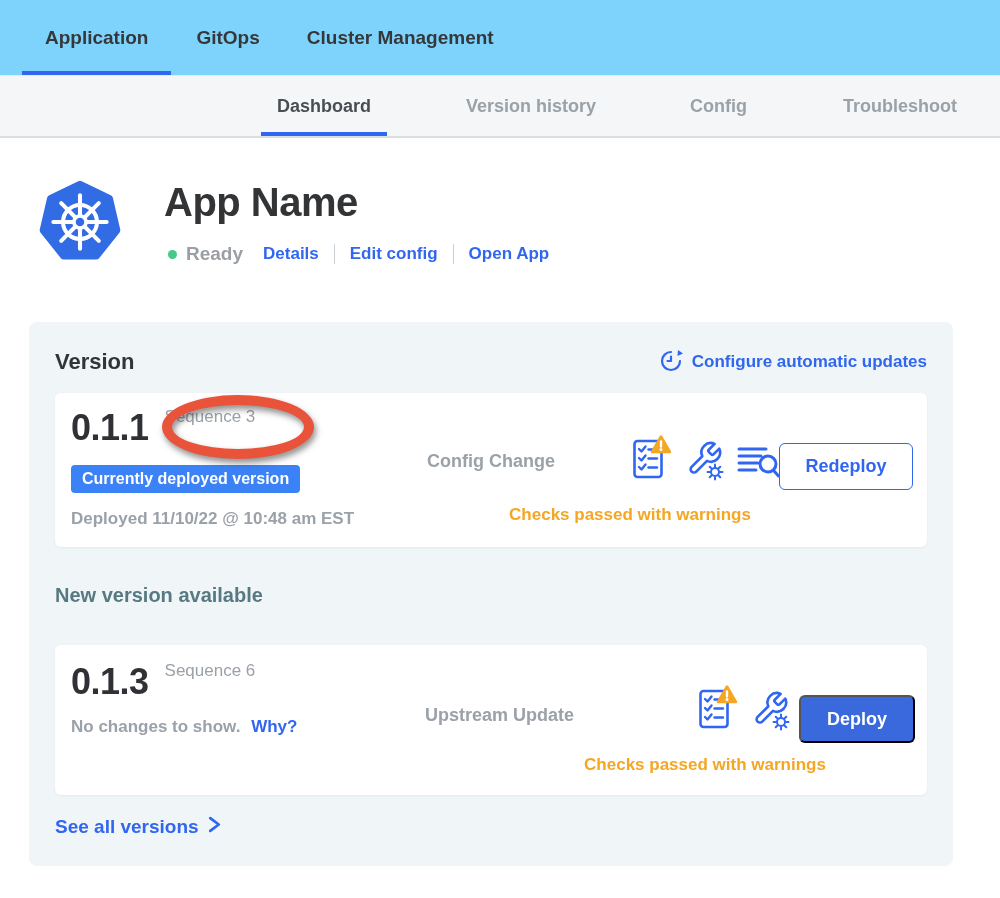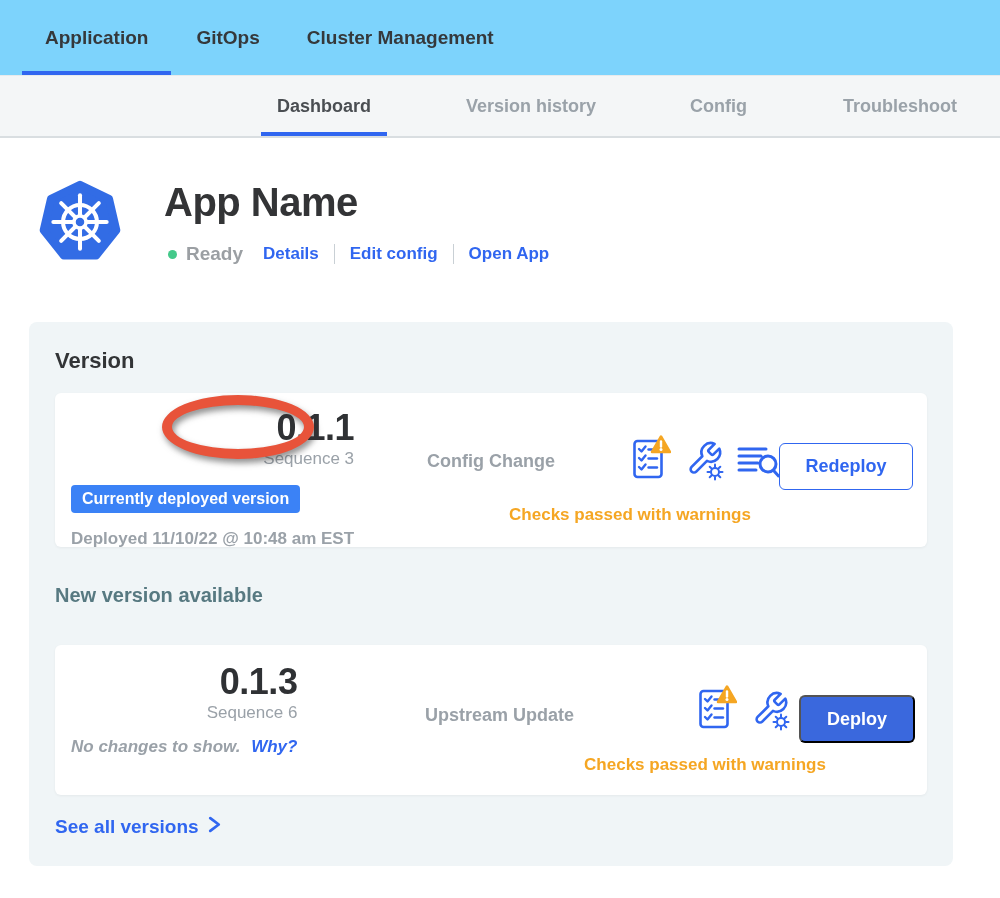--- a/index.html
+++ b/index.html
@@ -44,27 +44,27 @@
   .panel-actions { display:flex; align-items:center; gap:36px; }
   .panel-action { display:flex; align-items:center; gap:9px; cursor:pointer; }
   .panel-action .lbl { font-size:17px; font-weight:bold; color:#3066f0; }
 
   .vcard { position:absolute; left:26px; width:872px; background:#fff; border-radius:6px;
     box-shadow:0 1px 3px rgba(0,0,0,0.05); }
   .vcard1 { top:71px; height:154px; }
   .vcard2 { top:323px; height:150px; }
 
   .vc-left { position:absolute; left:16px; top:14px; }
-  .version-row { display:flex; align-items:flex-end;flex-direction:column; }
+  .version-row { display:flex; align-items:flex-start; }
   .version-number { font-size:36px; font-weight:bold; color:#2f3134; letter-spacing:-0.5px; }
   .version-seq { font-size:17px; color:#9aa1a8; margin-left:16px; }
   .badge { display:inline-block; margin-top:16px; background:#3b82f6; color:#fff;
     font-size:16px; font-weight:bold; padding:5px 11px; border-radius:4px; }
   .meta-text { margin-top:16px; font-size:17px; font-weight:600; color:#9aa1a8; }
-  .nochanges-row { margin-top:14px; font-size:17px; font-weight:600; color:#9aa1a8;font-style:italic; }
+  .nochanges-row { margin-top:14px; font-size:17px; font-weight:600; color:#9aa1a8; }
   .nochanges-row .hlink { font-size:17px; }
 
   .source-label { position:absolute; font-size:18px; font-weight:bold; color:#9aa1a8; }
   .icons-row { position:absolute; display:flex; align-items:flex-start; gap:13px; }
   .checks-text { position:absolute; font-size:17px; font-weight:bold; color:#f5a623; text-align:center; }
 
   .btn { position:absolute; display:flex; align-items:center; justify-content:center;
     font-size:18px; font-weight:bold; border-radius:6px; cursor:pointer; }
   .btn-outline { border:1.5px solid #3066f0; background:#fff; color:#3066f0;
     left:724px; top:50px; width:134px; height:47px; }
@@ -120,20 +120,30 @@
   <a class="hlink">Edit config</a>
   <span class="vdiv"></span>
   <a class="hlink">Open App</a>
 </div>
 
 <div class="version-panel">
 
   <div class="panel-header">
     <div class="panel-title">Version</div>
     <div class="panel-actions">
+      <div class="panel-action">
+        <span>
+          <svg width="24" height="24" viewBox="0 0 24 24" fill="none" stroke="#3066f0" stroke-width="2.2" stroke-linecap="round" stroke-linejoin="round">
+            <path d="M12 4 a9 9 0 1 0 9 9"></path>
+            <polyline points="12 8.5 12 13 8.5 13"></polyline>
+            <polygon points="19 2 24 5.5 18.5 8" fill="#3066f0" stroke="none"></polygon>
+          </svg>
+        </span>
+        <span class="lbl">Configure automatic updates</span>
+      </div>
     </div>
   </div>
 
   <div class="vcard vcard1">
     <div class="vc-left">
       <div class="version-row">
         <span class="version-number">0.1.1</span>
         <span class="version-seq">Sequence 3</span>
       </div>
       <span class="badge">Currently deployed version</span>

